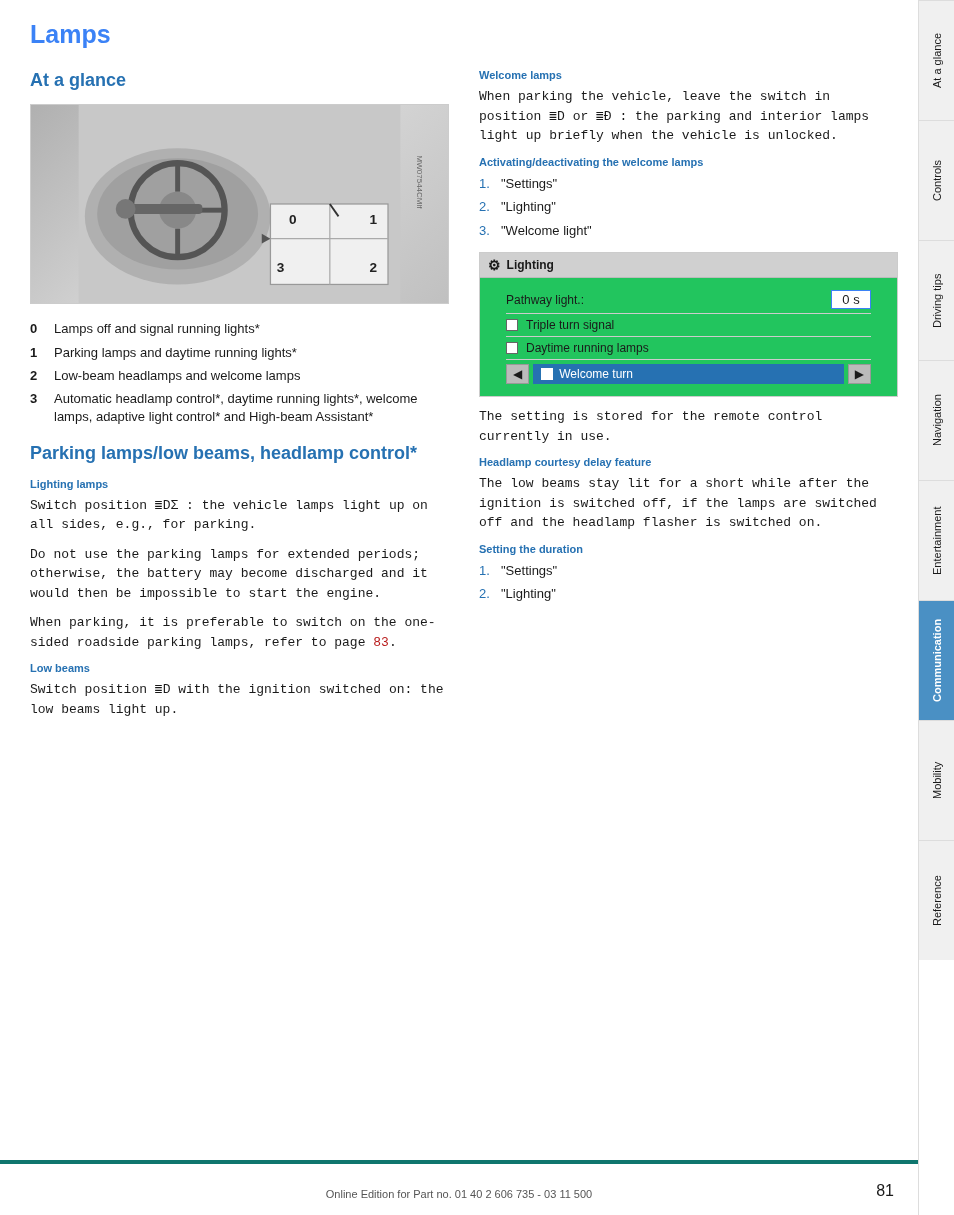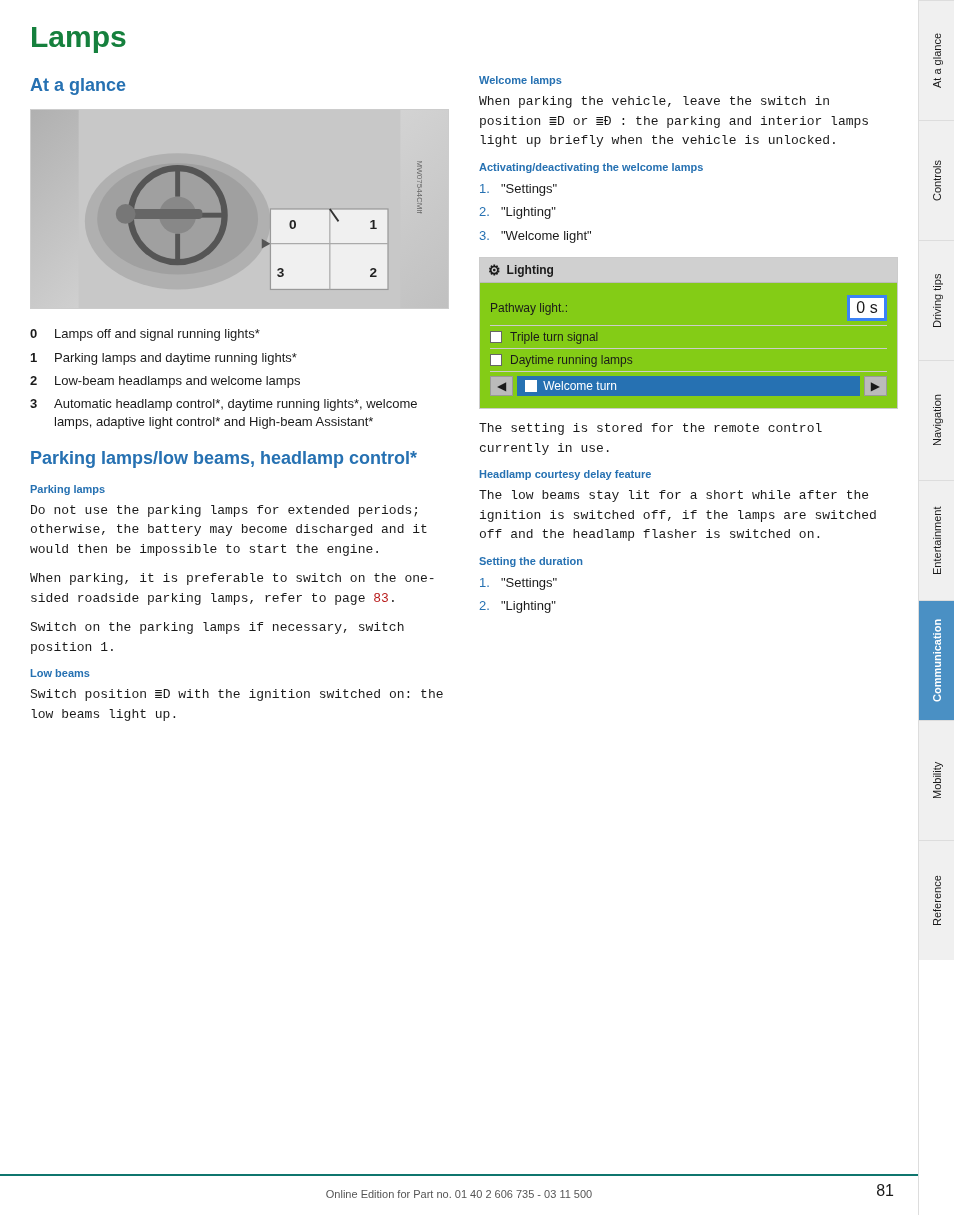--- a/index.html
+++ b/index.html
@@ -56,23 +56,23 @@
 
     
     .main-content {
       flex: 1;
       padding: 20px 20px 30px 30px;
       margin-right: 36px;
     }
 
     
     .page-title {
-      font-size: 30px;
+      font-size: 25px;
       font-weight: bold;
-      color: #15803d;
+      color: #3b82f6;
       margin-bottom: 20px;
     }
 
     
     .two-col {
       display: flex;
       gap: 30px;
       margin-top: 10px;
     }
 
@@ -199,22 +199,22 @@
       display: flex;
       align-items: center;
       gap: 6px;
     }
 
     .ui-titlebar-icon {
       font-size: 14px;
     }
 
     .ui-body {
-      padding: 8px 10px;
-      background: #84cc16;
+      padding: 8px 26px;
+      background: #22c55e;
     }
 
     .ui-row {
       display: flex;
       align-items: center;
       padding: 4px 0;
       font-size: 12px;
       border-bottom: 1px solid #ccc;
       gap: 8px;
     }
@@ -222,23 +222,23 @@
     .ui-row:last-child {
       border-bottom: none;
     }
 
     .ui-row-label {
       flex: 1;
     }
 
     .ui-row-value {
       background: #fff;
-      border: 3px solid #3b82f6;
+      border: 1px solid #3b82f6;
       padding: 1px 6px;
-      font-size: 16px;
+      font-size: 13px;
       min-width: 40px;
       text-align: center;
     }
 
     .ui-checkbox {
       width: 12px;
       height: 12px;
       border: 1px solid #666;
       background: #fff;
       display: inline-block;
@@ -283,22 +283,22 @@
 
     
     .footer {
       position: absolute;
       bottom: 15px;
       left: 0;
       right: 36px;
       text-align: center;
       font-size: 11px;
       color: #555;
-      border-top: 2px solid #0f766e;
-      padding-top: 12px;
+      border-top: 4px solid #0f766e;
+      padding-top: 24px;
     }
 
     .page-number {
       position: absolute;
       bottom: 15px;
       right: 60px;
       font-size: 16px;
       color: #1a1a1a;
     }
 
@@ -375,29 +375,29 @@
           </li>
           <li>
             <span class="num">3</span>
             <span>Automatic headlamp control*, daytime running lights*, welcome lamps, adaptive light control* and High-beam Assistant*</span>
           </li>
         </ul>
 
         <div class="section-divider"></div>
         <h2 class="section-h2">Parking lamps/low beams, headlamp control*</h2>
 
-        <h3 class="section-h3">Parking lamps</h3>
-
+        <h3 class="section-h3">Lighting lamps</h3>
+
+        <p class="para">Switch position ≣DΣ : the vehicle lamps light up on all sides, e.g., for parking.</p>
 
         <p class="para">Do not use the parking lamps for extended periods; otherwise, the battery may become discharged and it would then be impossible to start the engine.</p>
 
         <p class="para">When parking, it is preferable to switch on the one-sided roadside parking lamps, refer to page <a class="link">83</a>.</p>
 
 
-        <p class="para">Switch on the parking lamps if necessary, switch position 1.</p>
 
         <h3 class="section-h3">Low beams</h3>
 
         <p class="para">Switch position ≣D  with the ignition switched on: the low beams light up.</p>
 
       </div>
 
       <div class="right-col">
 
         <h3 class="section-h3">Welcome lamps</h3>

